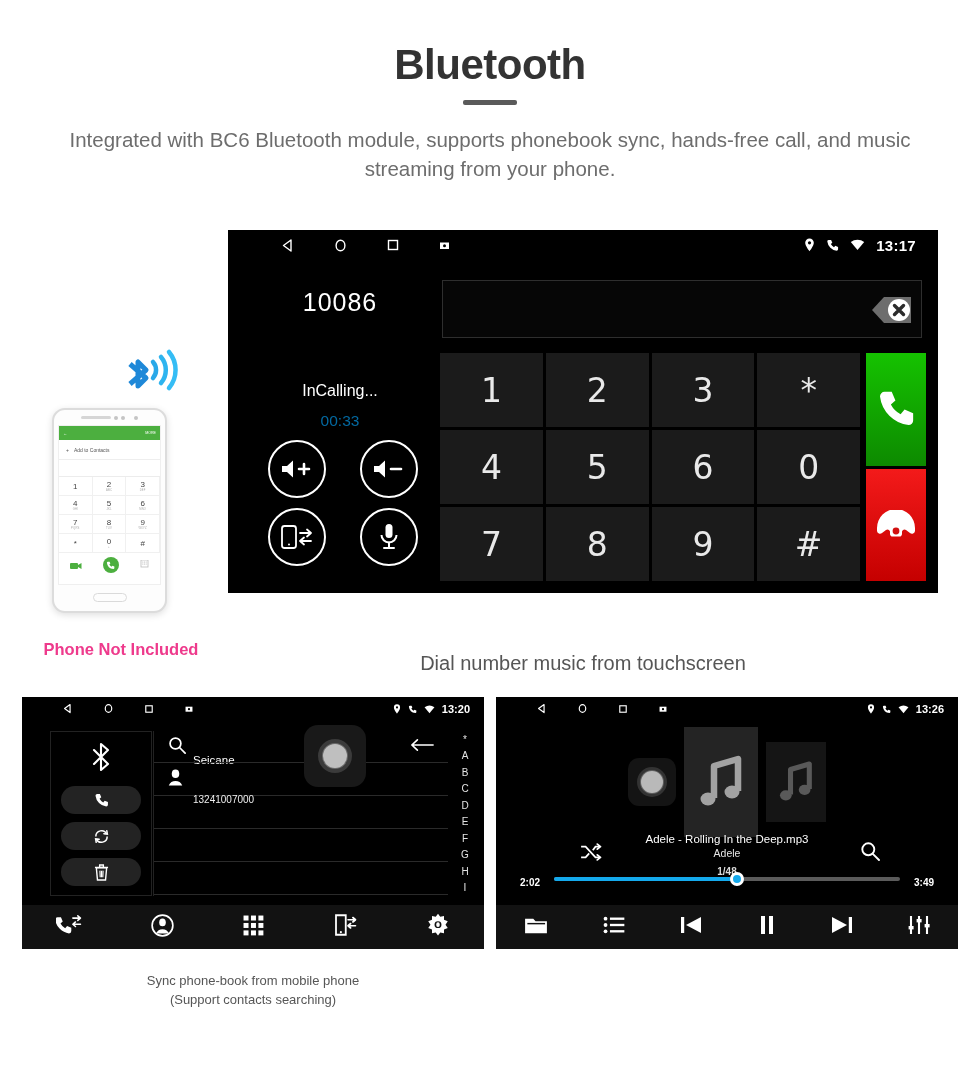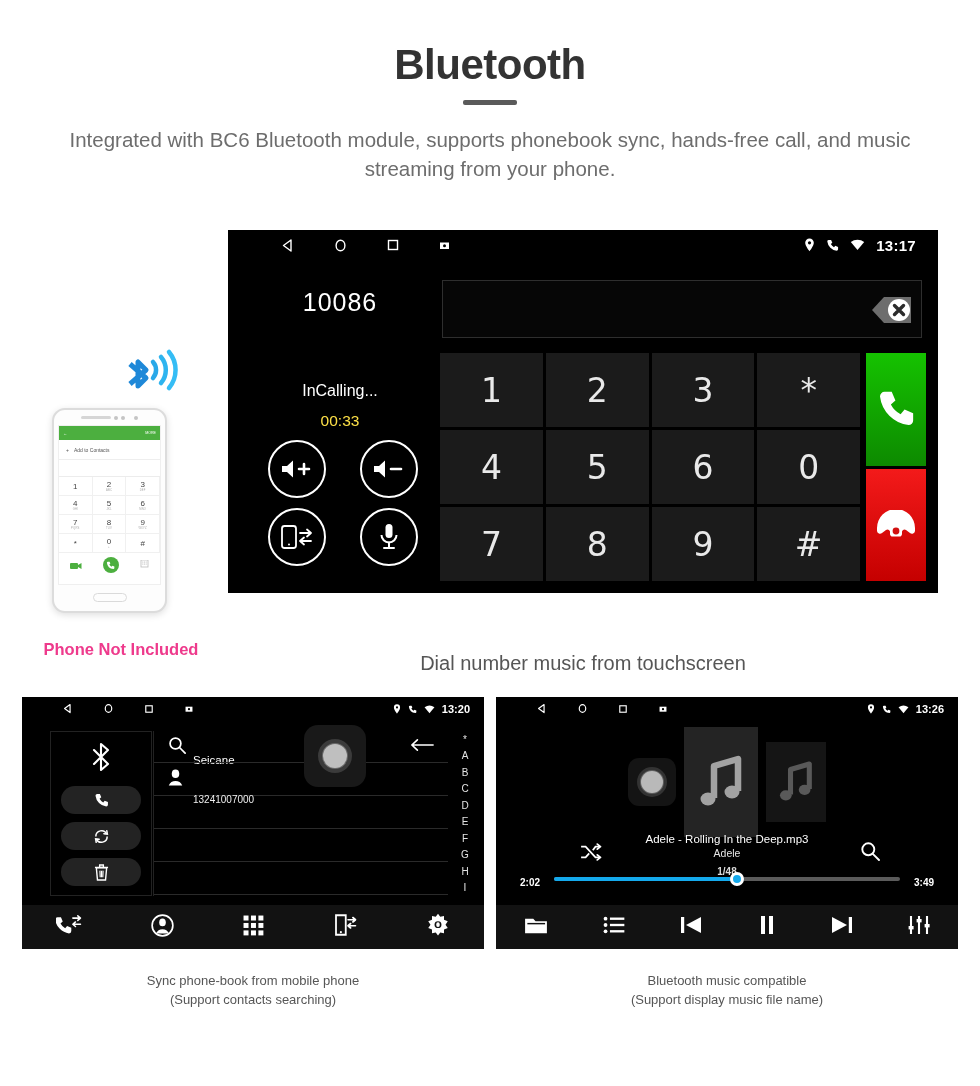--- a/index.html
+++ b/index.html
@@ -40,21 +40,21 @@
 
   .dial-body { position:relative; height:355px; }
 
   .numdisp {
     position:absolute; left:14px; top:28px; width:196px; text-align:center;
     color:#fff; font-size:25px; letter-spacing:1px;
   }
   .callstate { position:absolute; left:14px; top:122px; width:196px; text-align:center;
     color:#fff; font-size:16px;}
   .calltime { position:absolute; left:14px; top:152px; width:196px; text-align:center;
-    color:#fde047; font-size:15.5px;}
+    color:#0369a1; font-size:15.5px;}
 
   .ctrl-grid { position:absolute; left:30px; top:180px; width:170px;
     display:grid; grid-template-columns:1fr 1fr; gap:10px 14px; }
   .ctrl-btn { width:58px; height:58px; border:2px solid #fff; border-radius:50%;
     display:flex; align-items:center; justify-content:center; justify-self:center; }
 
   .inputbar { position:absolute; left:214px; top:20px; width:480px; height:58px;
     border:1px solid #2e2e2e; background:#060606; }
   .inputbar .del { position:absolute; right:8px; top:9px; }
 
@@ -761,18 +761,14 @@
             <g fill="#fff">
               <rect x="0.6" y="11" width="5" height="3.4"></rect>
               <rect x="8.6" y="4" width="5" height="3.4"></rect>
               <rect x="16.6" y="9" width="5" height="3.4"></rect>
             </g>
           </svg>
       </span>
     </div>
   </div>
 
-  <div class="cap right">
-    <div>Bluetooth music compatible</div>
-    <div>(Support display music file name)</div>
-  </div>
 
 </div>
 
 </body></html>

